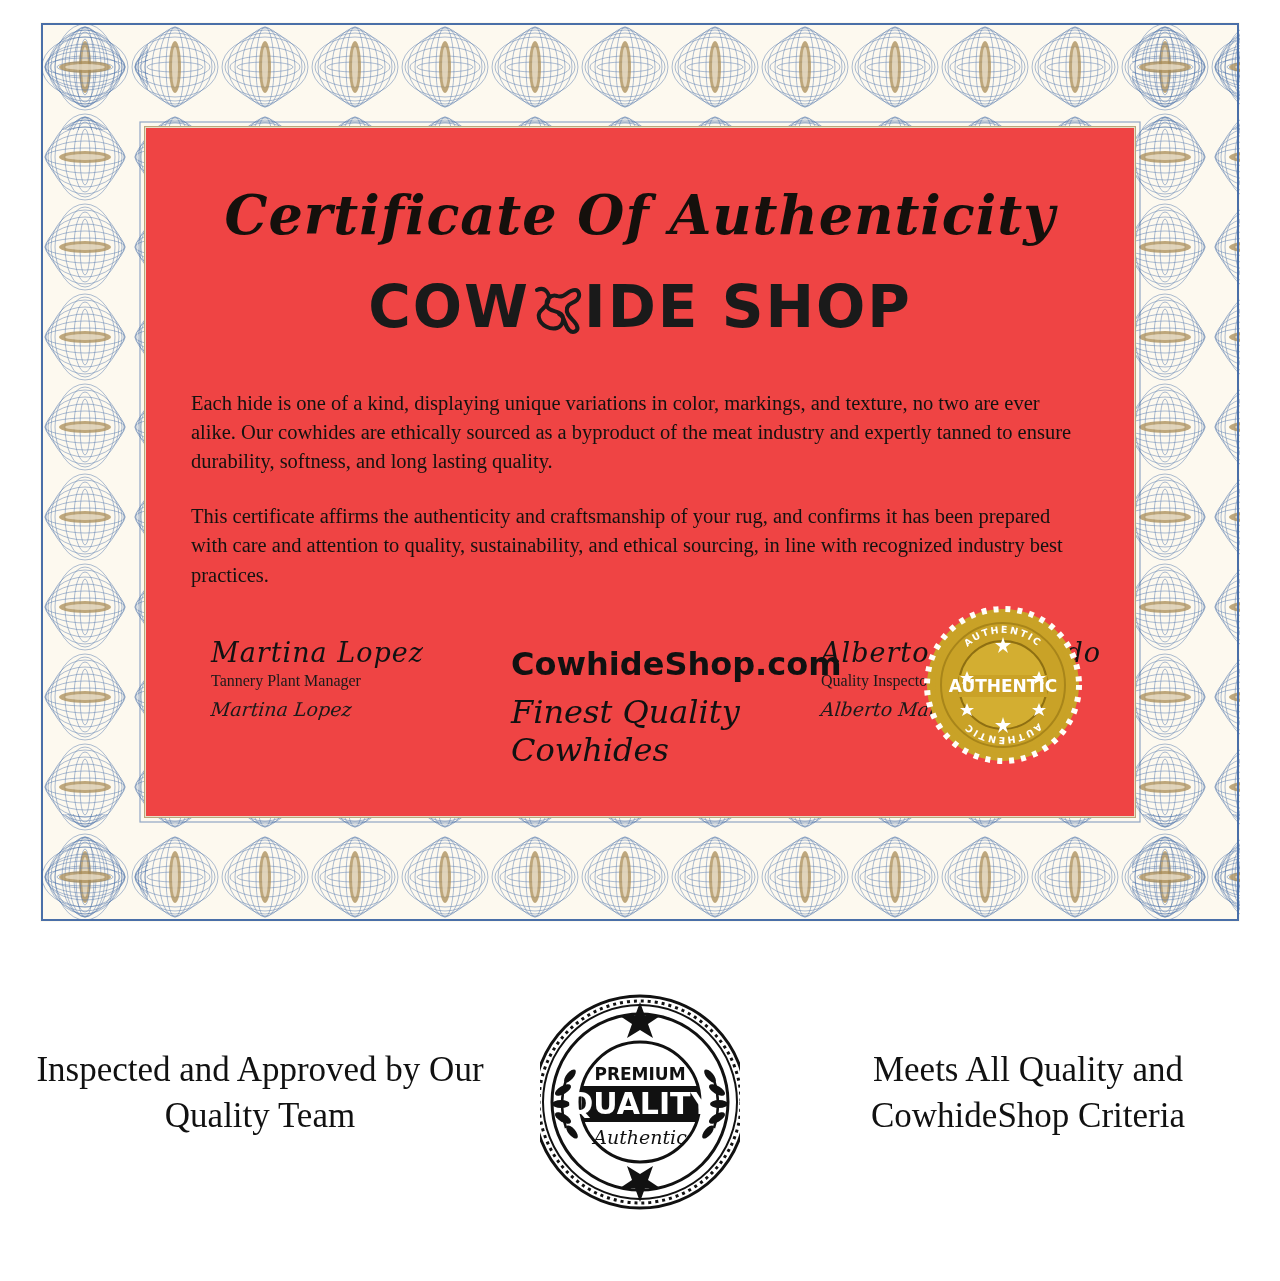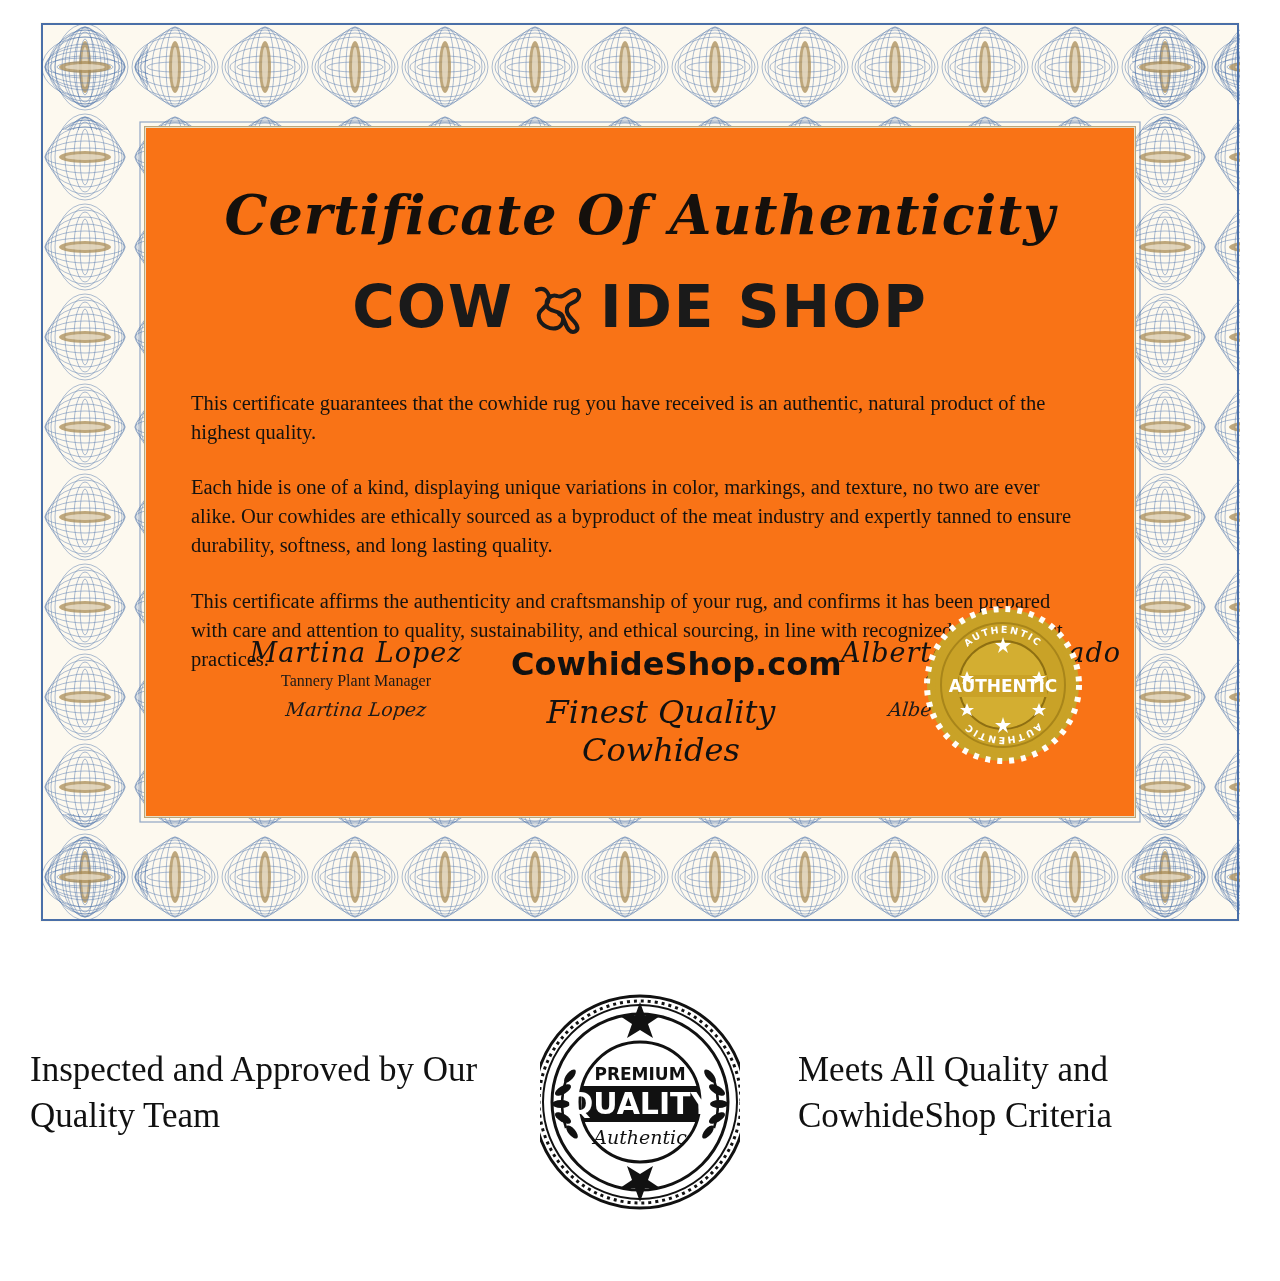--- a/index.html
+++ b/index.html
@@ -33,21 +33,21 @@
     inset: 0;
     overflow: hidden;
   }
 
   .inner-panel {
     position: absolute;
     left: 104px;
     top: 104px;
     right: 104px;
     bottom: 104px;
-    background: #f97316;
+    background: #ef4444;
     border: 1px solid #b9a77c;
     box-shadow: inset 0 0 0 1px #e8dfc6;
     box-sizing: border-box;
     padding: 30px 36px 24px 36px;
   }
 
   .cert-title {
     text-align: center;
     font-family: "DejaVu Serif", "Liberation Serif", serif;
     font-style: italic;
@@ -63,21 +63,21 @@
     text-align: center;
     margin-top: 26px;
     font-family: "DejaVu Sans", "Liberation Sans", sans-serif;
     font-weight: 700;
     font-size: 58px;
     letter-spacing: 2px;
     color: #1a1a1a;
     display: flex;
     align-items: center;
     justify-content: center;
-    gap: 16px;
+    gap: 0px;
   }
   .brand .b-part { display: inline-block; }
   .brand .hide-mark {
     display: inline-block;
     width: 52px;
     height: 52px;
     position: relative;
     margin: 0 1px;
     transform: translateY(3px);
   }
@@ -99,21 +99,20 @@
   .sig-row {
     position: absolute;
     left: 36px;
     right: 36px;
     bottom: 40px;
     height: 150px;
   }
 
   .sig-block {
     position: absolute;
-    text-align: center;
   }
   .sig-left { left: 30px; top: 10px; width: 290px; }
   .sig-mid  { left: 330px; top: 18px; width: 300px; }
   .sig-right{ left: 640px; top: 10px; width: 320px; }
 
   .sig-name {
     font-family: "DejaVu Serif", "Liberation Serif", serif;
     font-style: italic;
     font-size: 27px;
     letter-spacing: 1px;
@@ -163,20 +162,21 @@
     top: 985px;
     width: 1280px;
     height: 250px;
   }
   .band-text {
     position: absolute;
     font-family: "Liberation Serif", serif;
     font-size: 35px;
     line-height: 1.32;
     color: #111;
+    text-align: center;
   }
   .band-left { left: 30px; top: 62px; width: 460px; }
   .band-right { right: 22px; top: 62px; width: 460px; }
 
   .quality-badge {
     position: absolute;
     left: 540px;
     top: 5px;
     width: 200px;
     height: 225px;
@@ -239,21 +239,20 @@
       <span class="b-part">COW</span>
       <span class="hide-mark">
         <svg width="52" height="52" viewBox="0 0 52 52" xmlns="http://www.w3.org/2000/svg">
           <path d="M6 6 C14 2 20 10 17 18 C14 26 6 26 8 34 C10 42 20 46 26 44 C32 42 34 34 30 30 C26 26 18 28 16 22 C14 16 20 10 26 12 C34 15 36 6 44 6 C48 6 50 12 46 16 C42 20 38 18 36 24 C34 32 44 36 46 42 C48 47 42 50 38 46 C33 41 34 32 28 30" fill="none" stroke="#1a1a1a" stroke-width="4" stroke-linecap="round" stroke-linejoin="round"></path>
         </svg>
       </span>
       <span class="b-part">IDE SHOP</span>
     </div>
 
     <div class="body-copy">
-      <p>This certificate guarantees that the cowhide rug you have received is an authentic, natural product of the highest quality.</p>
       <p>Each hide is one of a kind, displaying unique variations in color, markings, and texture, no two are ever alike. Our cowhides are ethically sourced as a byproduct of the meat industry and expertly tanned to ensure durability, softness, and long lasting quality.</p>
       <p>This certificate affirms the authenticity and craftsmanship of your rug, and confirms it has been prepared with care and attention to quality, sustainability, and ethical sourcing, in line with recognized industry best practices.</p>
     </div>
 
     <div class="sig-row">
 
       <div class="sig-block sig-left">
         <div class="sig-name">Martina Lopez</div>
         <div class="sig-role">Tannery Plant Manager</div>
         <div class="sig-script">Martina Lopez</div>

